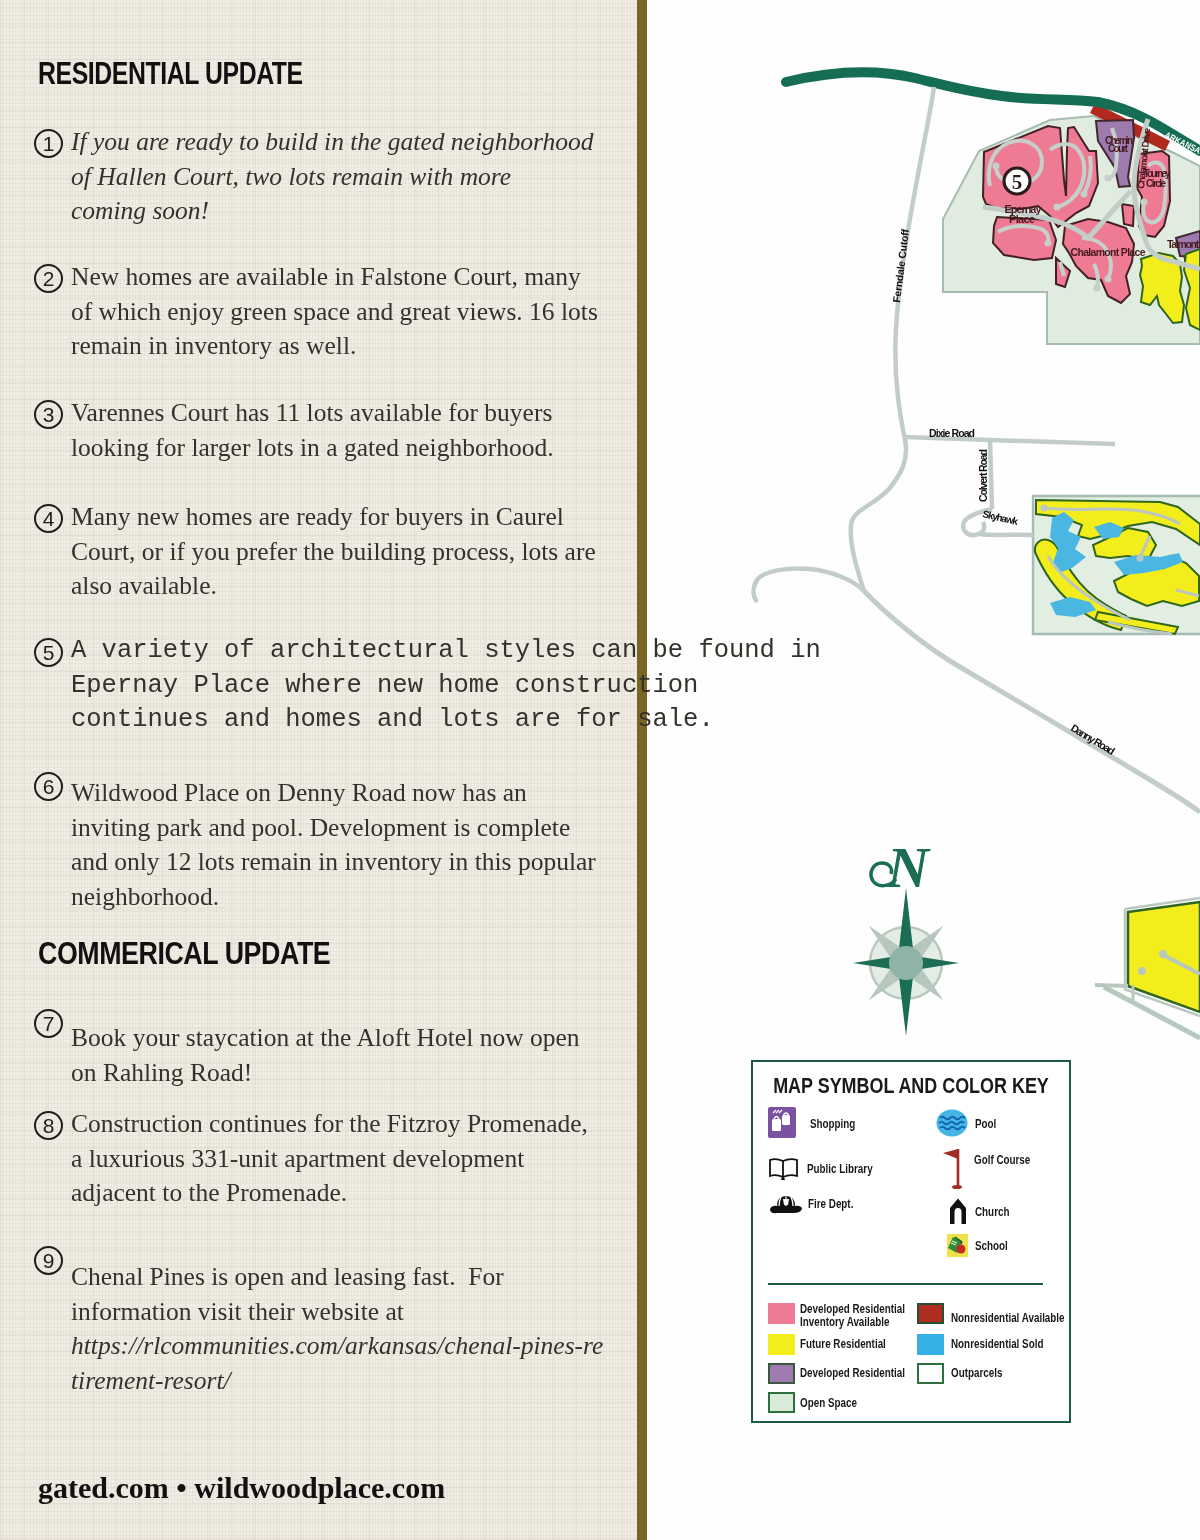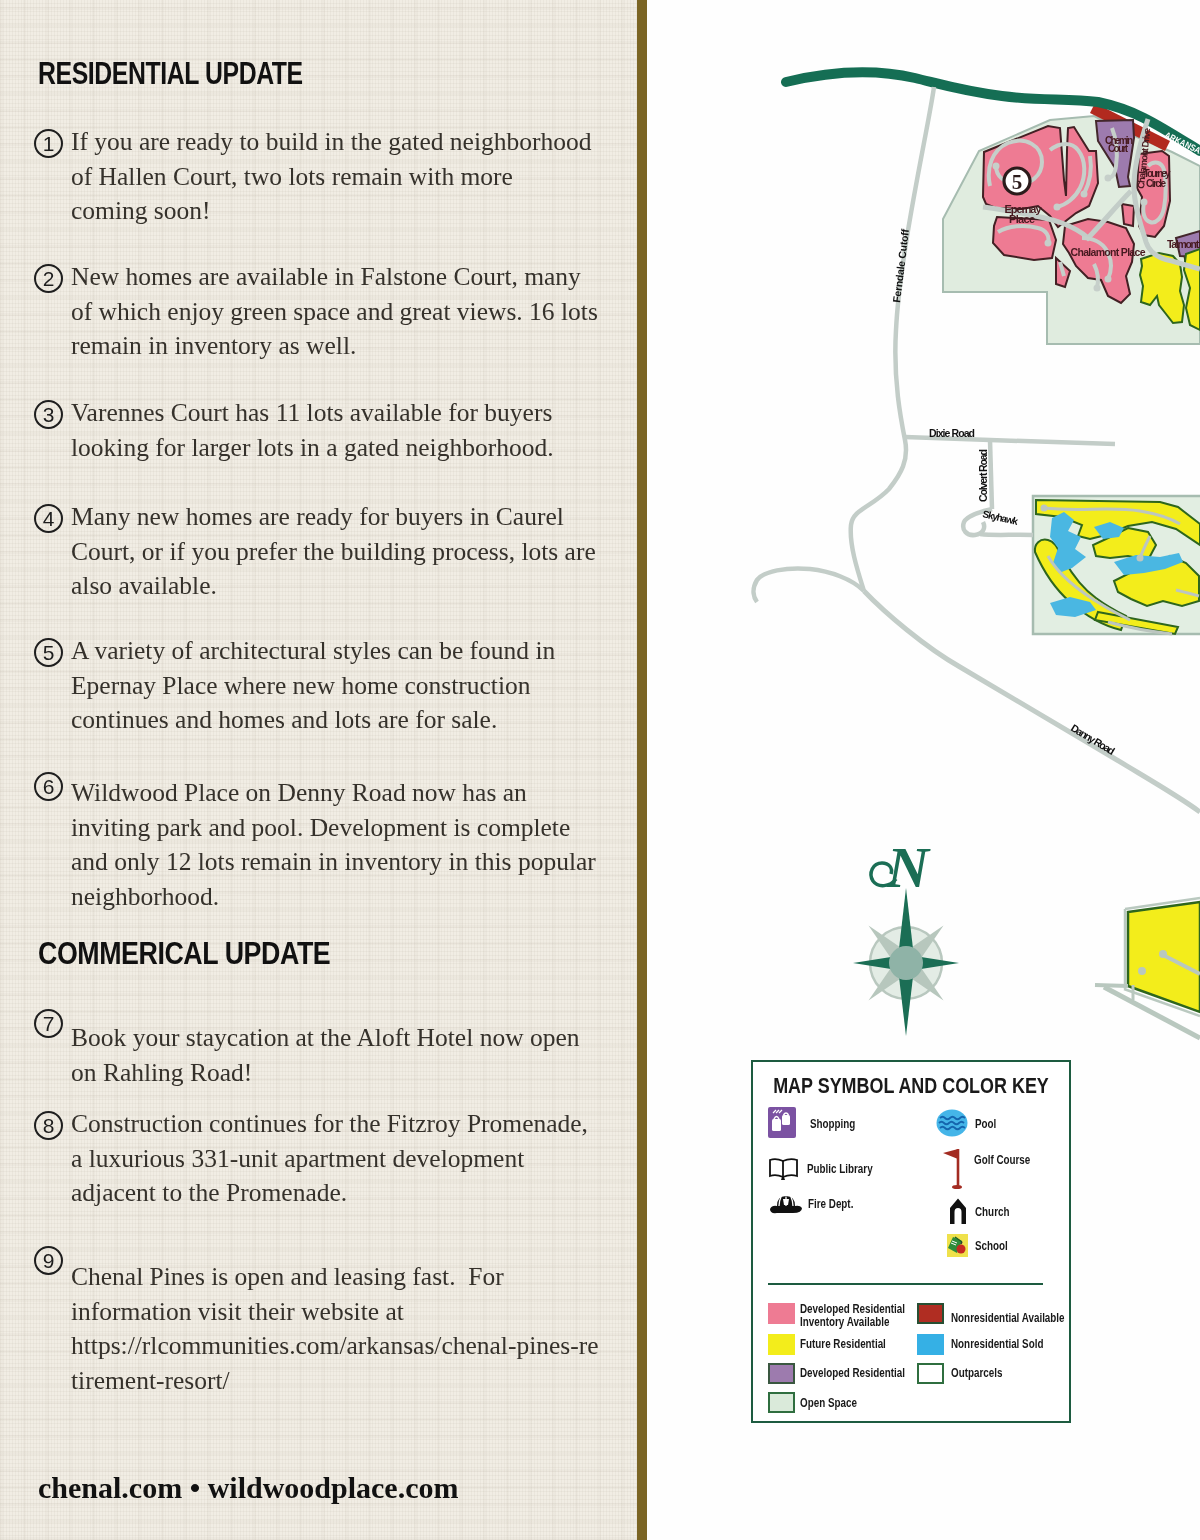--- a/index.html
+++ b/index.html
@@ -13,61 +13,61 @@
   repeating-linear-gradient(0deg, rgba(176,166,150,.10) 0 1px, rgba(0,0,0,0) 1px 4px),
   repeating-linear-gradient(90deg, rgba(152,142,124,.05) 0 3px, rgba(0,0,0,0) 3px 23px),
   repeating-linear-gradient(0deg, rgba(152,142,124,.05) 0 3px, rgba(0,0,0,0) 3px 17px);
 }
 #stripe{position:absolute;left:637px;top:0;width:10px;height:1540px;background:#7b6524;}
 .hdr{position:absolute;left:38px;font-weight:bold;font-size:31px;letter-spacing:-0.5px;color:#111;font-family:"Liberation Sans",sans-serif;}
 .item{position:absolute;width:600px;font-family:"Liberation Serif",serif;font-size:25.5px;line-height:34.7px;color:#35312b;}
 .itxt{position:absolute;left:71px;white-space:nowrap;}
 .circ{position:absolute;left:34px;width:25px;height:25px;border:2.6px solid #1e1e1e;border-radius:50%;
  text-align:center;font-family:"Liberation Sans",sans-serif;font-size:21px;line-height:25px;color:#1e1e1e;background:transparent;}
-.ital{}
+.ital{font-style:italic;}
 #footer{position:absolute;left:38px;top:1471px;font-family:"Liberation Serif",serif;font-weight:bold;font-size:30px;color:#111;}
 
 #legend{position:absolute;left:751px;top:1060px;width:320px;height:363px;border:2px solid #1d5b40;background:#fff;box-sizing:border-box;}
 #legend .title{position:absolute;left:-28px;top:11px;width:372px;text-align:center;font-weight:bold;font-size:22px;color:#1a1a1a;transform:scaleX(.815);transform-origin:center;white-space:nowrap;}
 .lglab{position:absolute;font-weight:bold;font-size:12px;color:#191919;line-height:12.5px;white-space:nowrap;transform:scaleX(.82);transform-origin:0 50%;}
 .sw{position:absolute;width:27px;height:21px;box-sizing:border-box;}
 </style>
 </head>
 <body>
 <div id="page">
 
  <div id="leftcol"></div>
 
  <div id="stripe"></div>
 
  <div class="hdr" style="top:56px;transform:scaleX(0.80);transform-origin:0 0;">RESIDENTIAL UPDATE</div>
 
  <div class="item" style="top:125px;">
   <span class="circ" style="top:4px;">1</span>
-  <span class="itxt" style="top:0;">If you are ready to build in the gated neighborhood<br>of Hallen Court, two lots remain with more<br>coming soon!</span>
+  <span class="itxt" style="top:0;font-style:italic;">If you are ready to build in the gated neighborhood<br>of Hallen Court, two lots remain with more<br>coming soon!</span>
  </div>
 
  <div class="item" style="top:260px;">
   <span class="circ" style="top:4px;">2</span>
   <span class="itxt" style="top:0;">New homes are available in Falstone Court, many<br>of which enjoy green space and great views. 16 lots<br>remain in inventory as well.</span>
  </div>
 
  <div class="item" style="top:396px;">
   <span class="circ" style="top:4px;">3</span>
   <span class="itxt" style="top:0;">Varennes Court has 11 lots available for buyers<br>looking for larger lots in a gated neighborhood.</span>
  </div>
 
  <div class="item" style="top:500px;">
   <span class="circ" style="top:4px;">4</span>
   <span class="itxt" style="top:0;">Many new homes are ready for buyers in Caurel<br>Court, or if you prefer the building process, lots are<br>also available.</span>
  </div>
 
  <div class="item" style="top:634px;">
   <span class="circ" style="top:4px;">5</span>
-  <span class="itxt" style="top:0;">A variety of architectural styles can be found in<br>Epernay Place where new home construction<br>continues and homes and lots are for sale.</span>
+  <span class="itxt" style="top:0;font-family:Liberation Mono, monospace;">A variety of architectural styles can be found in<br>Epernay Place where new home construction<br>continues and homes and lots are for sale.</span>
  </div>
 
  <div class="item" style="top:768px;">
   <span class="circ" style="top:4px;">6</span>
   <span class="itxt" style="top:8px;">Wildwood Place on Denny Road now has an<br>inviting park and pool. Development is complete<br>and only 12 lots remain in inventory in this popular<br>neighborhood.</span>
  </div>
 
  <div class="hdr" style="top:936px;transform:scaleX(0.864);transform-origin:0 0;">COMMERICAL UPDATE</div>
 
  <div class="item" style="top:1005px;">
@@ -78,21 +78,21 @@
  <div class="item" style="top:1107px;">
   <span class="circ" style="top:4px;">8</span>
   <span class="itxt" style="top:0;">Construction continues for the Fitzroy Promenade,<br>a luxurious 331-unit apartment development<br>adjacent to the Promenade.</span>
  </div>
 
  <div class="item" style="top:1242px;">
   <span class="circ" style="top:4px;">9</span>
   <span class="itxt" style="top:18px;">Chenal Pines is open and leasing fast.&nbsp; For<br>information visit their website at<br><span class="ital">https://rlcommunities.com/arkansas/chenal-pines-re<br>tirement-resort/</span></span>
  </div>
 
- <div id="footer">chenal.com • wildwoodplace.com</div>
+ <div id="footer">gated.com • wildwoodplace.com</div>
 
  <svg id="map" width="1200" height="1540" viewBox="0 0 1200 1540" style="position:absolute;left:0;top:0;pointer-events:none;">
 
   <polygon points="1050,120 1094,116 1130,134 1172,152 1200,166 1200,344 1047,344 1047,292 943,292 943,219 979,151" fill="#e0ecdf" stroke="#a6bcb0" stroke-width="2"></polygon>
 
   <g>
    <rect x="1033" y="496" width="170" height="138" fill="#e2eee2" stroke="#a6bcb0" stroke-width="2.5"></rect>
 
    <path d="M1036,500 L1160,502 L1178,507 L1200,524 L1200,545 L1176,529 L1152,522 L1128,526 L1106,535 L1090,539 L1078,536 L1082,525 L1062,517 L1036,514 Z" fill="#f3ed1b" stroke="#2e661d" stroke-width="2"></path>
 

